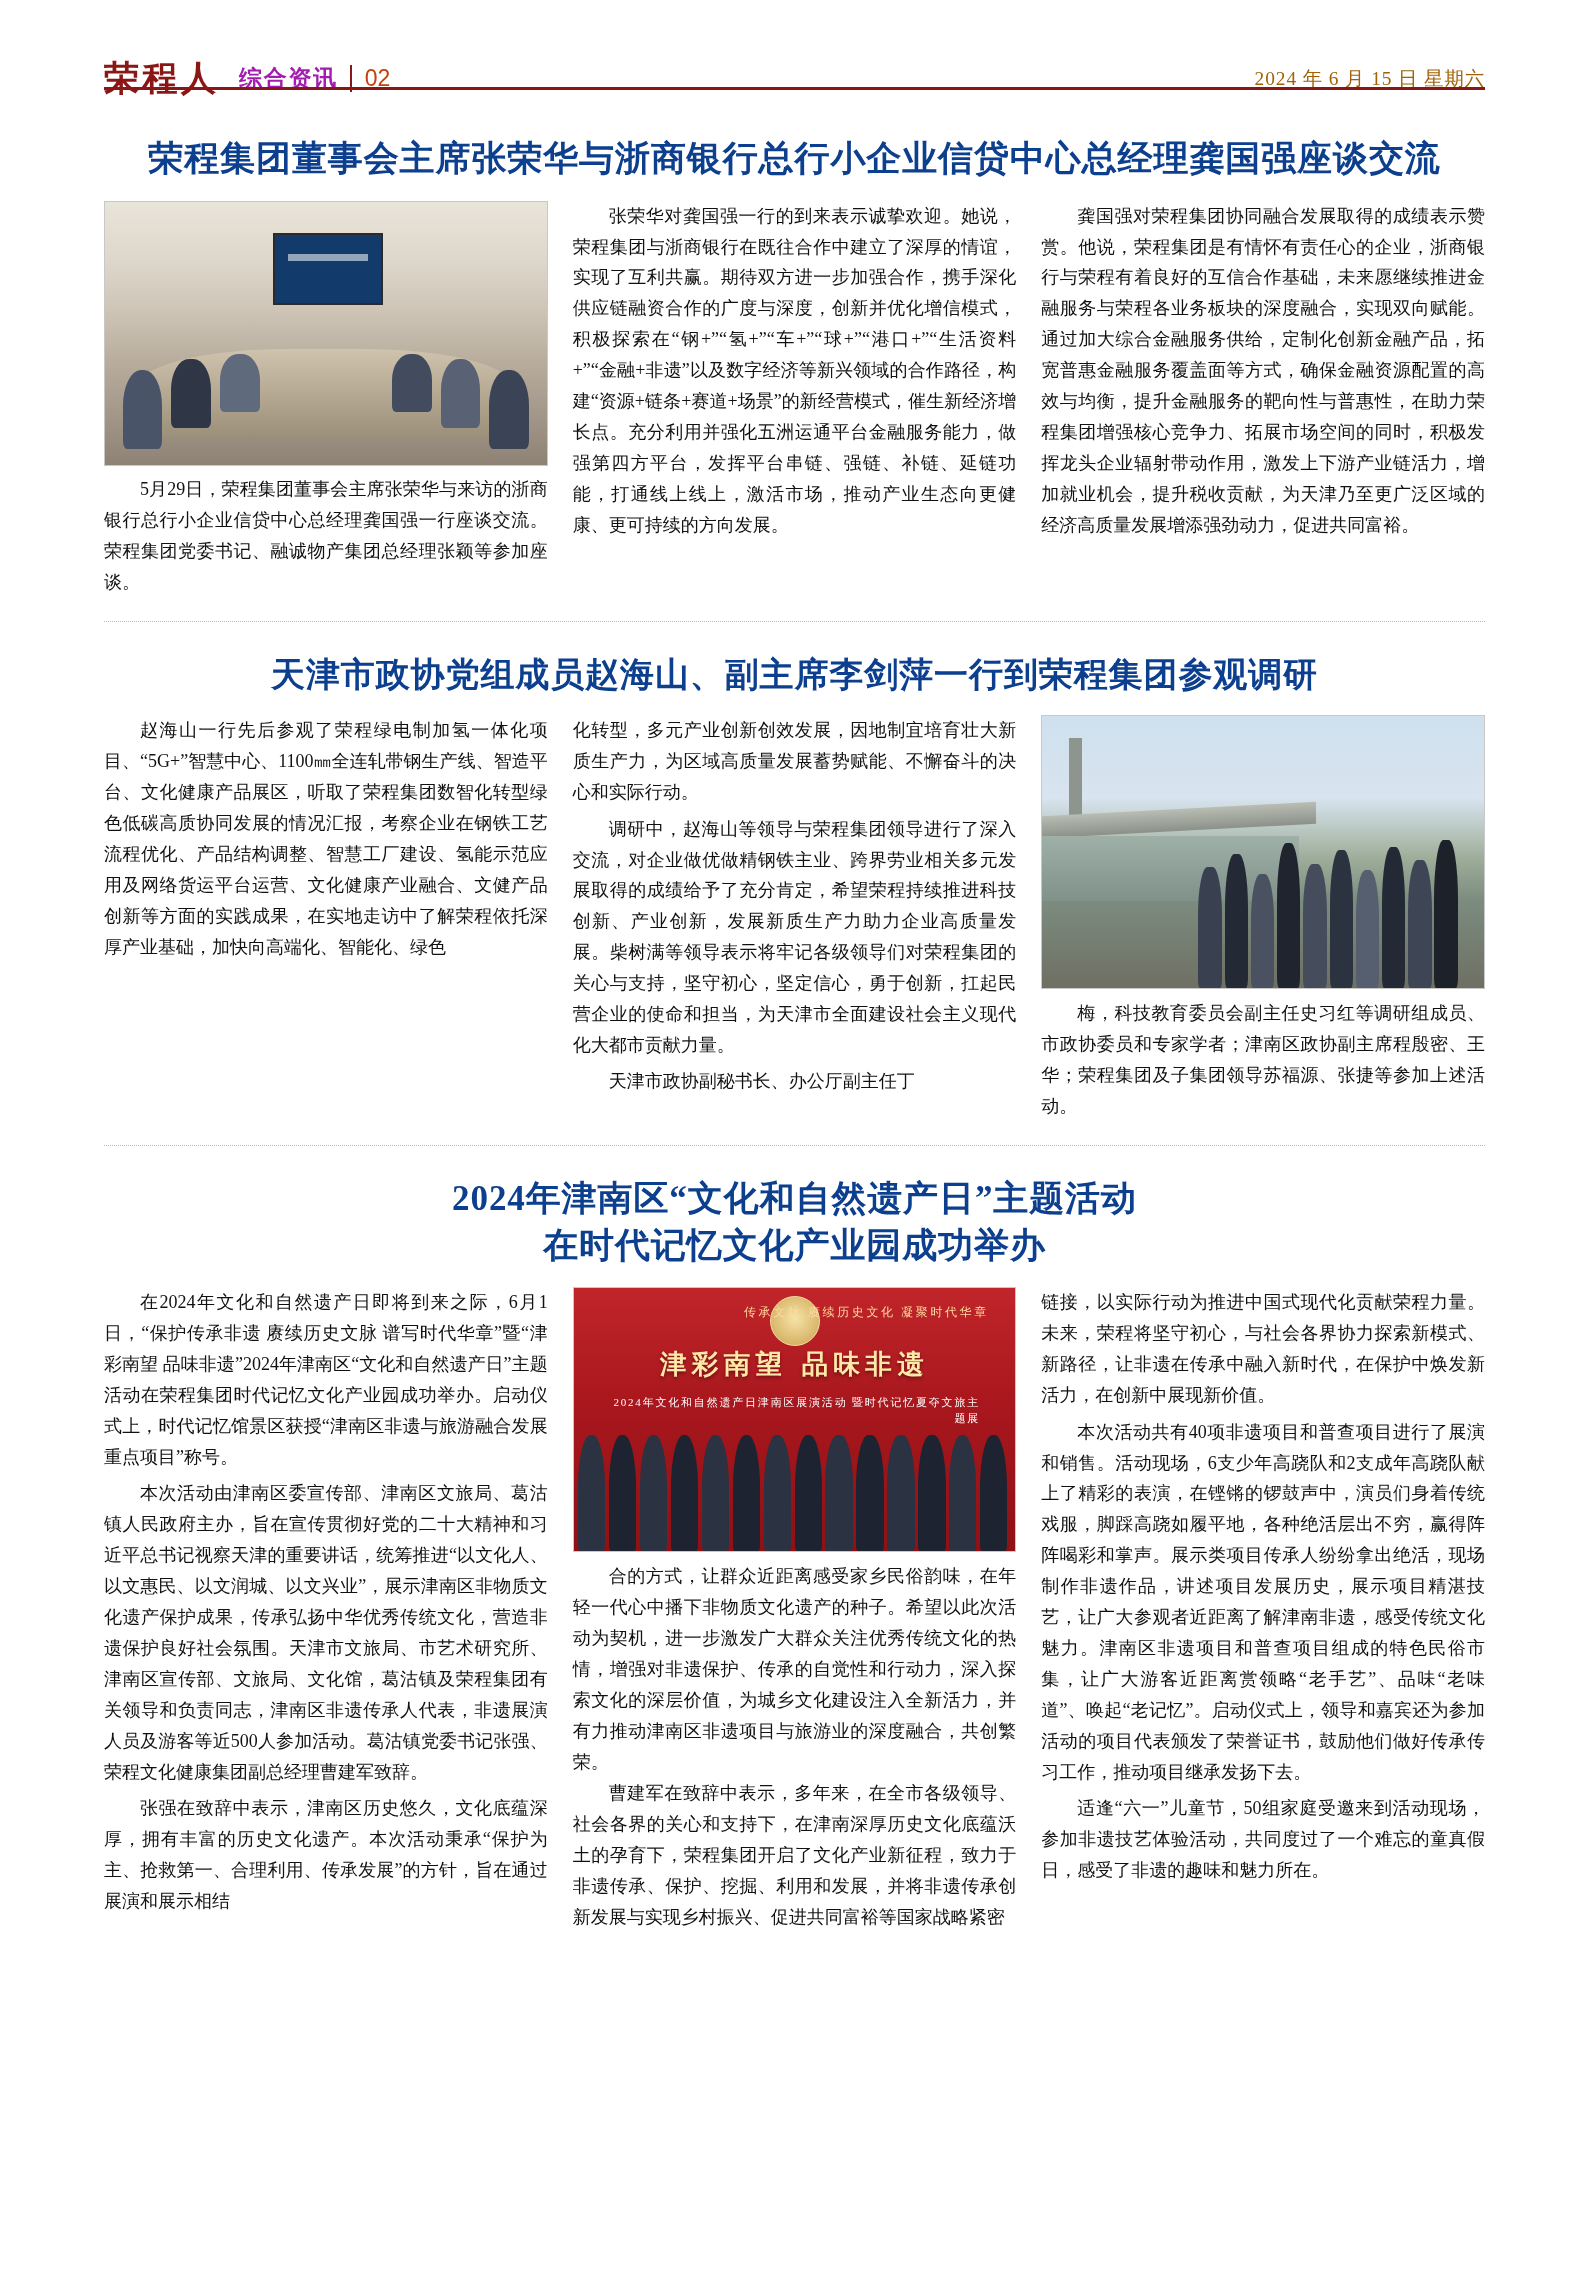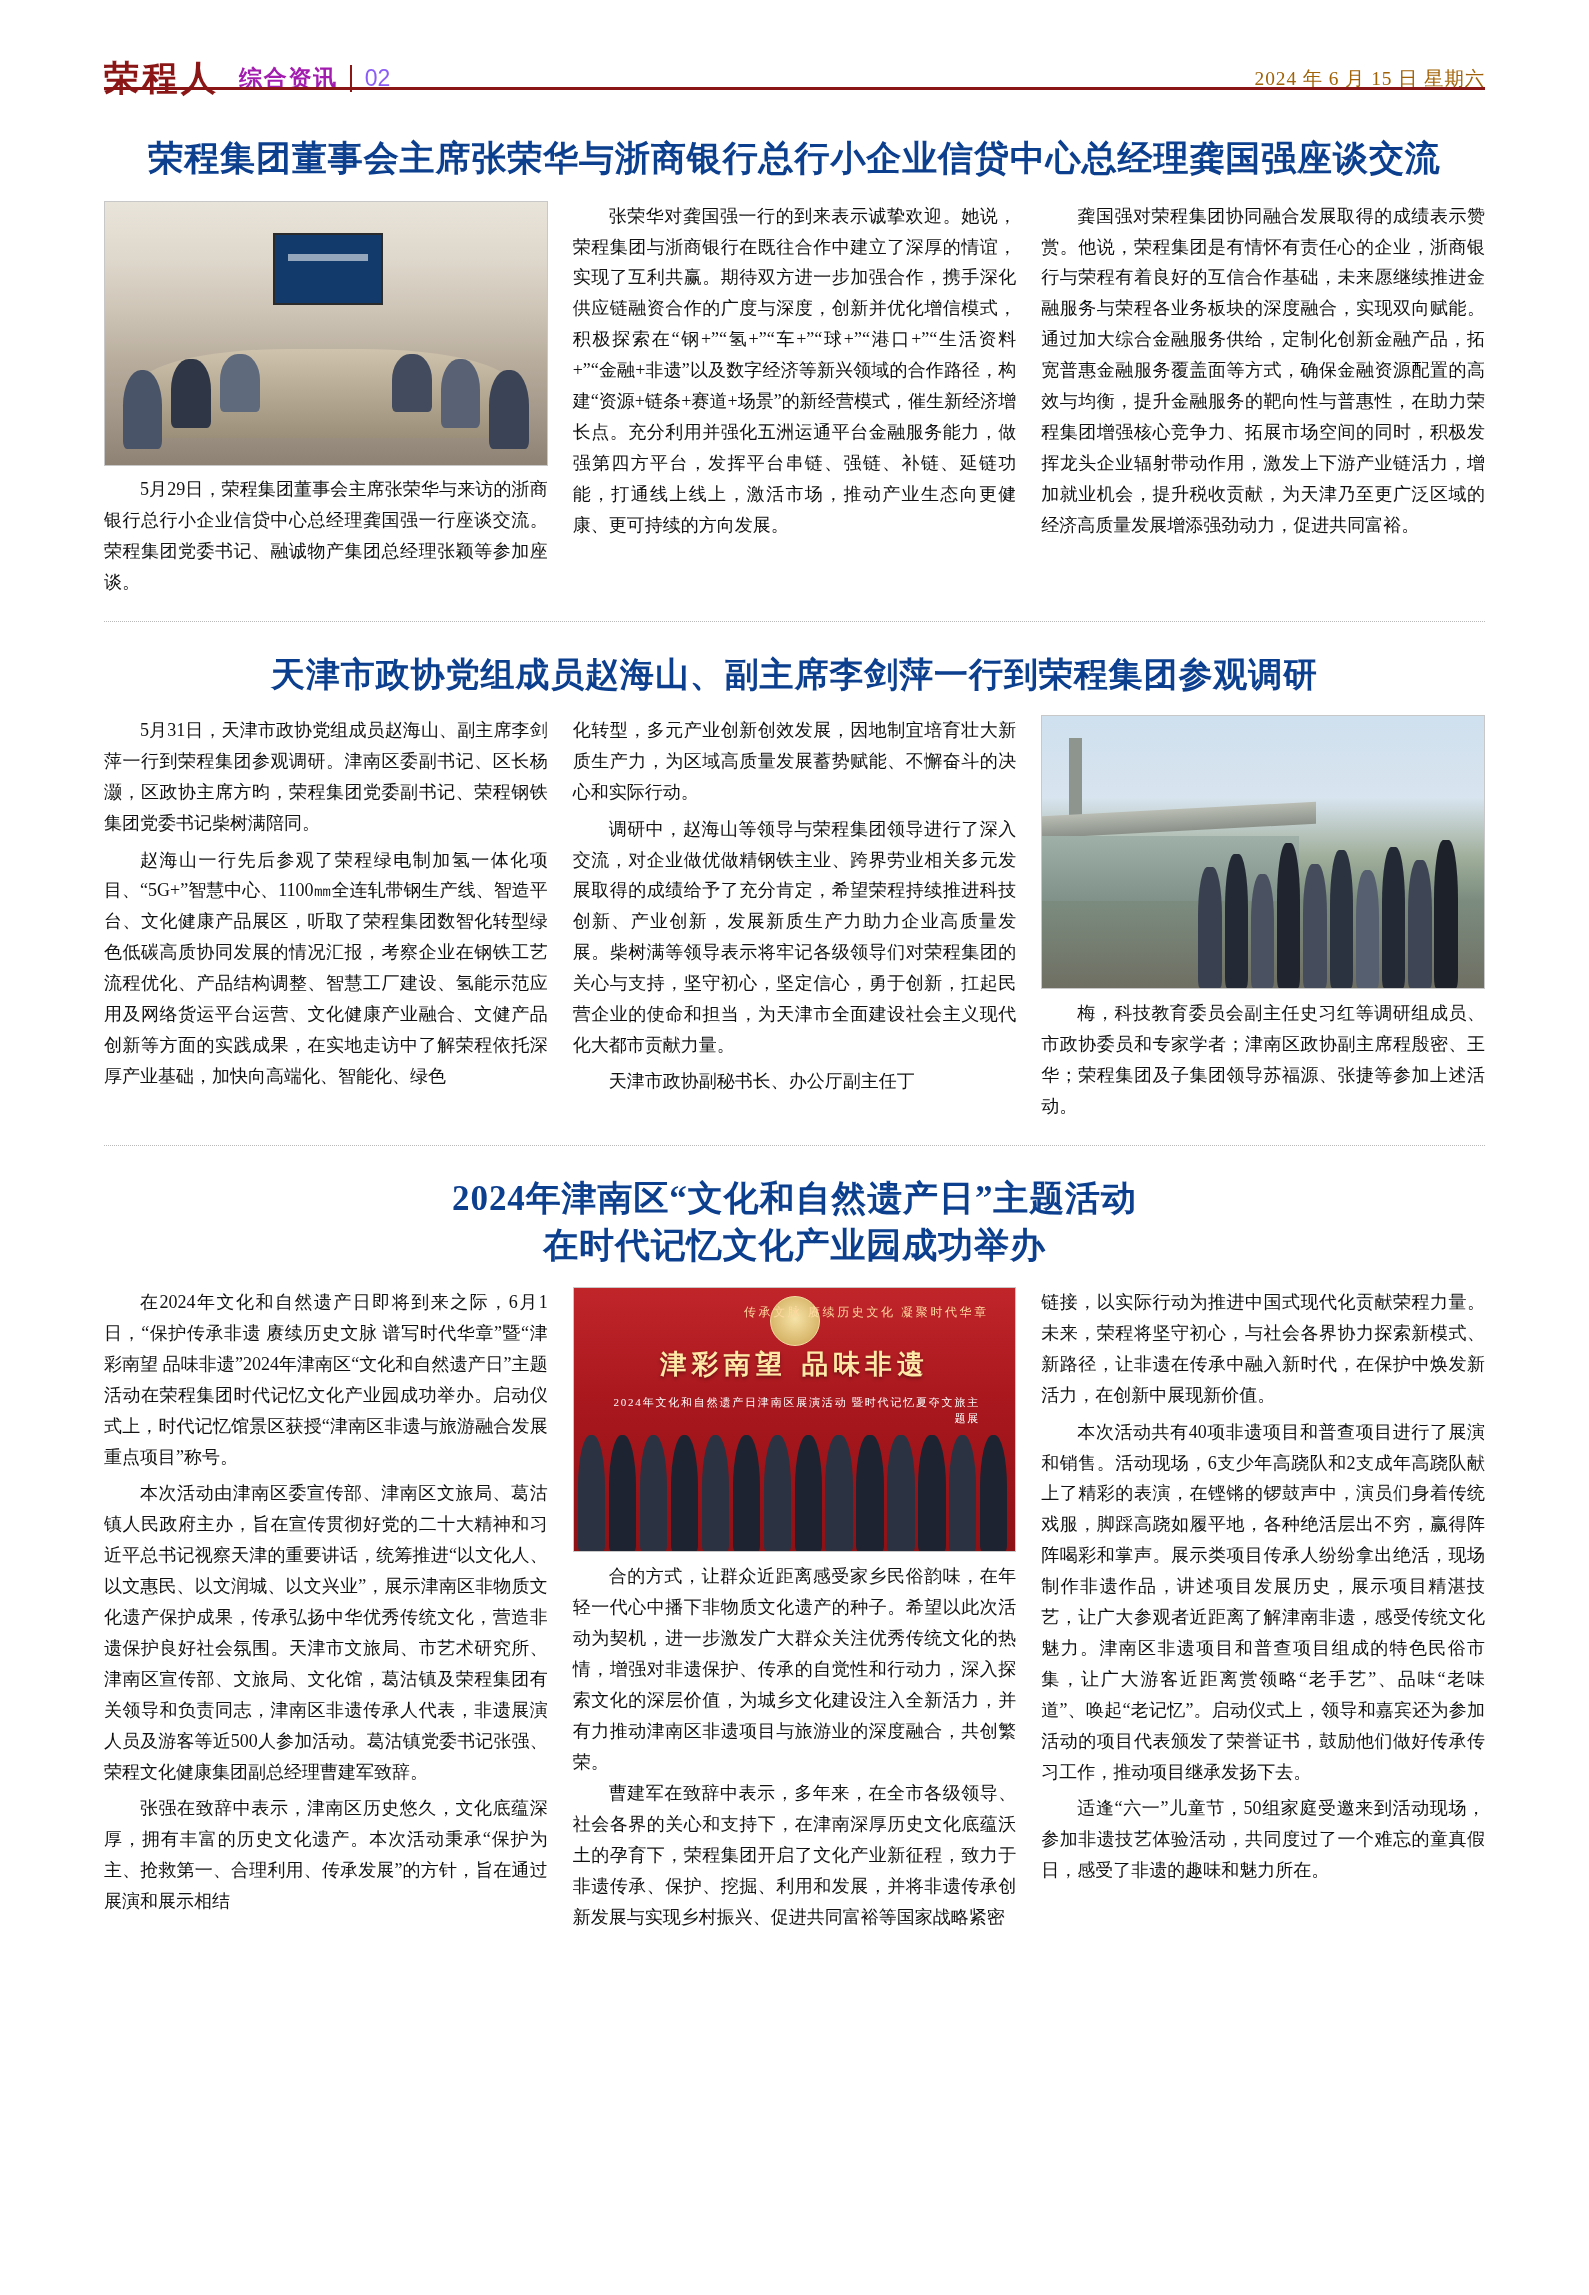--- a/index.html
+++ b/index.html
@@ -58,21 +58,21 @@
   }
   .section-divider {
     margin: 0 12.4px;
     width: 1.8px;
     height: 26.5px;
     background: #8a1616;
     display: inline-block;
   }
   .page-number {
     font-size: 23px;
-    color: #8b5cf6;
+    color: #c2410c;
     font-family: "Liberation Sans", sans-serif;
   }
   .masthead-date {
     margin-left: auto;
     font-size: 19.4px;
     color: #a16207;
     letter-spacing: 0.9px;
     white-space: nowrap;
   }
 
@@ -364,21 +364,20 @@
         <p class="body">龚国强对荣程集团协同融合发展取得的成绩表示赞赏。他说，荣程集团是有情怀有责任心的企业，浙商银行与荣程有着良好的互信合作基础，未来愿继续推进金融服务与荣程各业务板块的深度融合，实现双向赋能。通过加大综合金融服务供给，定制化创新金融产品，拓宽普惠金融服务覆盖面等方式，确保金融资源配置的高效与均衡，提升金融服务的靶向性与普惠性，在助力荣程集团增强核心竞争力、拓展市场空间的同时，积极发挥龙头企业辐射带动作用，激发上下游产业链活力，增加就业机会，提升税收贡献，为天津乃至更广泛区域的经济高质量发展增添强劲动力，促进共同富裕。</p>
       </div>
     </div>
     <div class="divider"></div>
   </div>
 
   <div class="article">
     <div class="headline h2">天津市政协党组成员赵海山、副主席李剑萍一行到荣程集团参观调研</div>
     <div class="cols">
       <div class="col">
-        <p class="body">5月31日，天津市政协党组成员赵海山、副主席李剑萍一行到荣程集团参观调研。津南区委副书记、区长杨灏，区政协主席方昀，荣程集团党委副书记、荣程钢铁集团党委书记柴树满陪同。</p>
         <p class="body">赵海山一行先后参观了荣程绿电制加氢一体化项目、“5G+”智慧中心、1100㎜全连轧带钢生产线、智造平台、文化健康产品展区，听取了荣程集团数智化转型绿色低碳高质协同发展的情况汇报，考察企业在钢铁工艺流程优化、产品结构调整、智慧工厂建设、氢能示范应用及网络货运平台运营、文化健康产业融合、文健产品创新等方面的实践成果，在实地走访中了解荣程依托深厚产业基础，加快向高端化、智能化、绿色</p>
       </div>
       <div class="col">
         <p class="body noindent">化转型，多元产业创新创效发展，因地制宜培育壮大新质生产力，为区域高质量发展蓄势赋能、不懈奋斗的决心和实际行动。</p>
         <p class="body">调研中，赵海山等领导与荣程集团领导进行了深入交流，对企业做优做精钢铁主业、跨界劳业相关多元发展取得的成绩给予了充分肯定，希望荣程持续推进科技创新、产业创新，发展新质生产力助力企业高质量发展。柴树满等领导表示将牢记各级领导们对荣程集团的关心与支持，坚守初心，坚定信心，勇于创新，扛起民营企业的使命和担当，为天津市全面建设社会主义现代化大都市贡献力量。</p>
         <p class="body">天津市政协副秘书长、办公厅副主任丁</p>
       </div>
       <div class="col">
         <div class="photo photo-visit">
           <div class="tower"></div>

